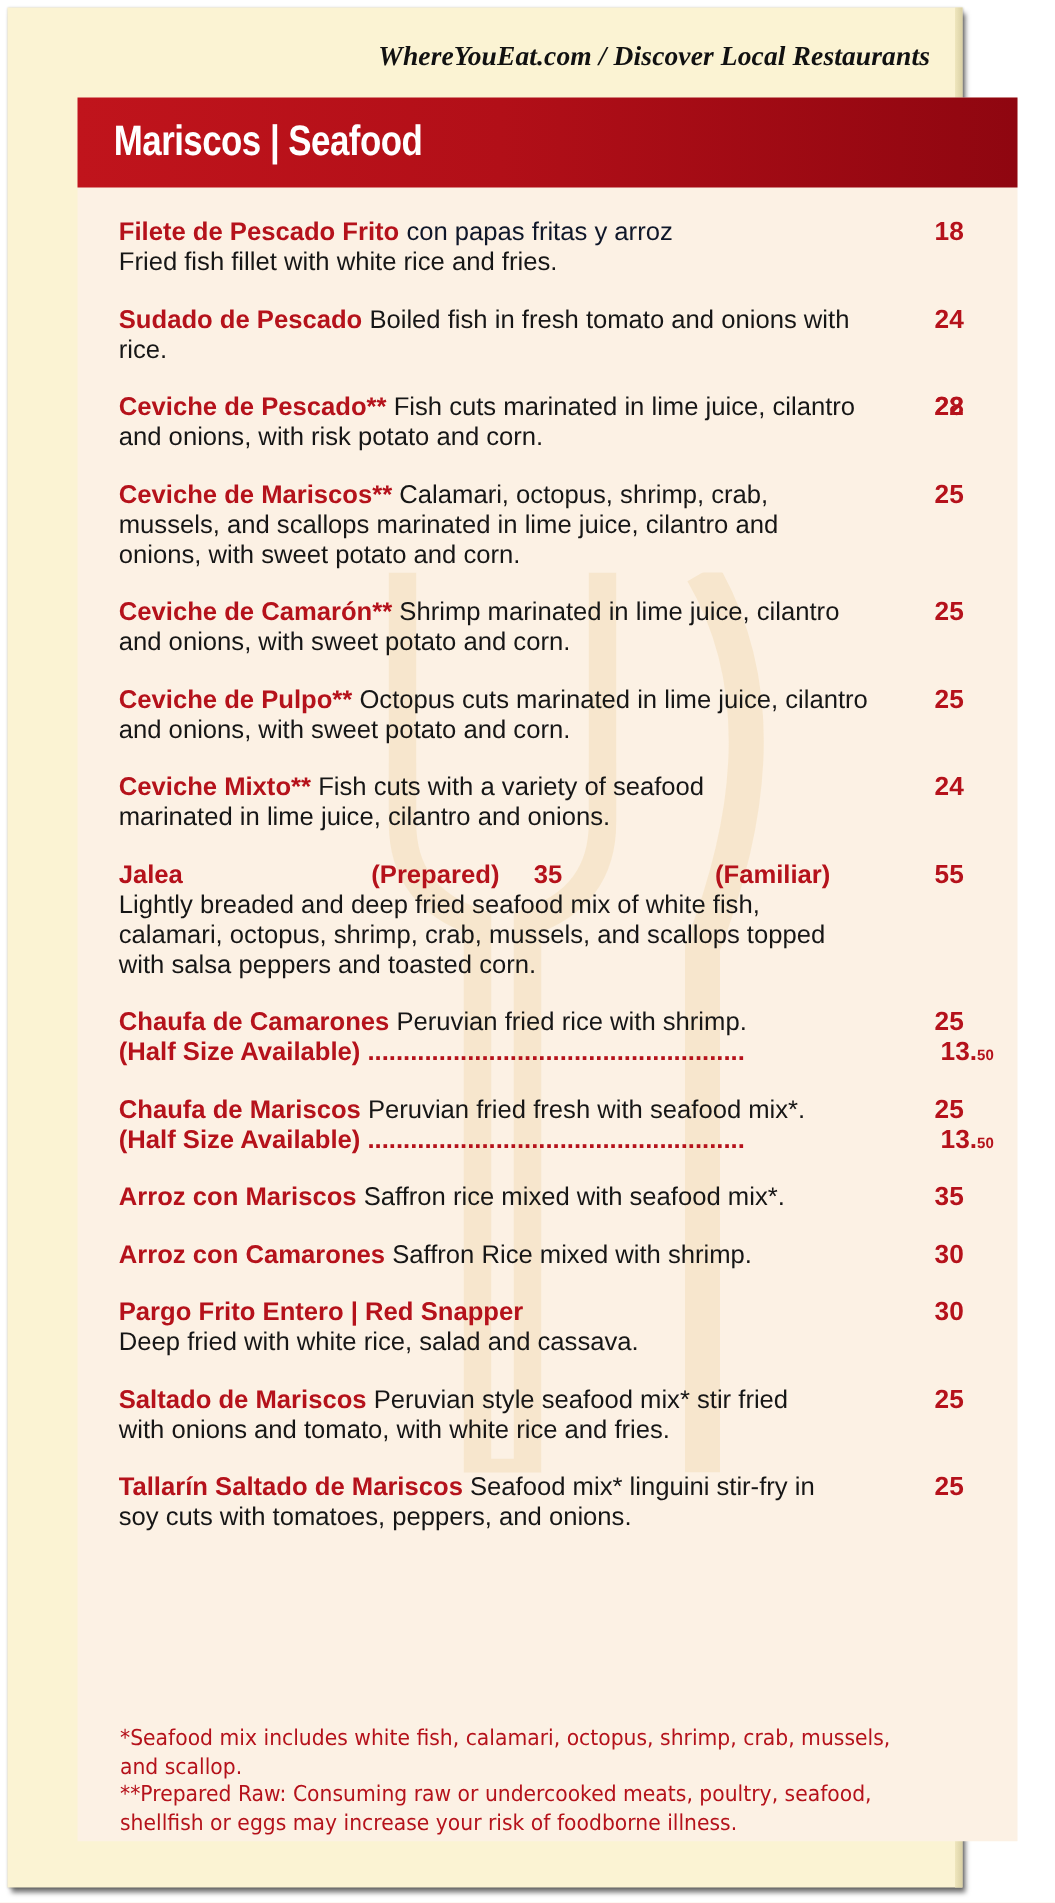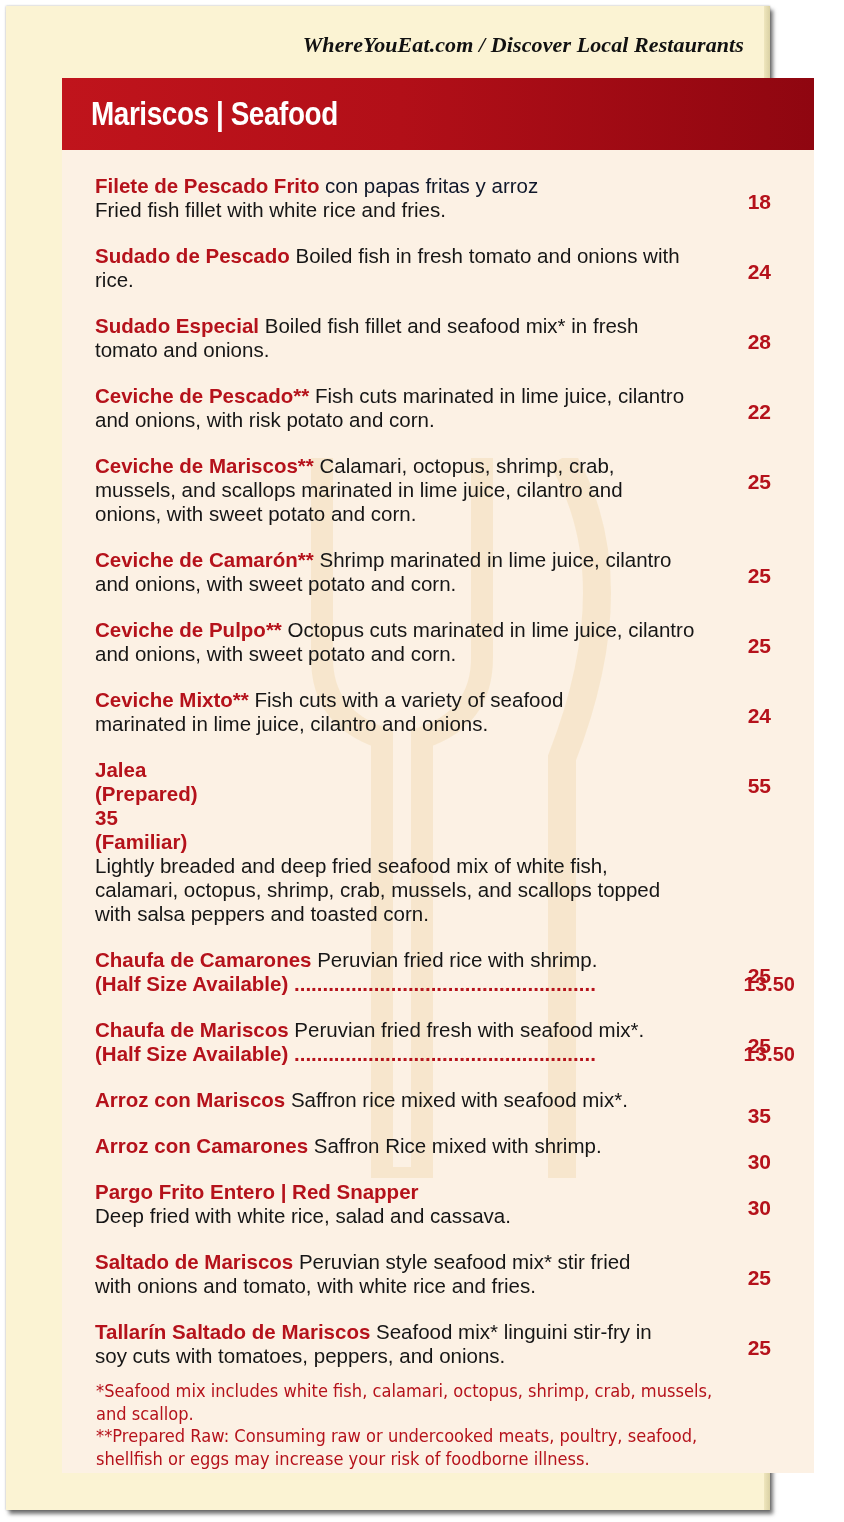--- a/index.html
+++ b/index.html
@@ -35,26 +35,25 @@
     font-size: 34px; color: #ffffff; transform: scaleX(0.82); transform-origin: left center;
     letter-spacing: -0.5px; white-space: nowrap;
   }
   .items { position: absolute; left: 33px; top: 96px; width: 700px; }
   .item { position: relative; margin-bottom: 22px; font-size: 20.5px; line-height: 24px; color: #161616; }
   .item .text { width: 600px; }
   .item .name { color: #b5121b; font-weight: bold; }
   .item .name-extra { color: #0f172a; }
   .item .price {
     position: absolute; right: 24px; top: 0; color: #b5121b; font-weight: bold; font-size: 21px;
-    margin-top: 16px;
   }
   .item .half-line { color: #b5121b; font-weight: bold; margin-top: 42px; }
   .item .price2 { position: absolute; right: 0px; top: 24px; color: #b5121b; font-weight: bold; font-size: 21px; text-align: right; }
-  .item .price2 small { font-size: 20px; margin-top: 39px; }
-  .jalea-row { display: flex; color: #b5121b; font-weight: bold; flex-direction: column; }
+  .item .price2 small { font-size: 12px; margin-top: 39px; }
+  .jalea-row { display: flex; color: #b5121b; font-weight: bold; }
   .jalea-row .j-name { width: 202px; }
   .jalea-row .j-pers { width: 130px; }
   .jalea-row .j-pers-price { width: 145px; }
   .footnotes {
     position: absolute; left: 34px; top: 1302px; width: 700px;
     color: #b5121b; font-family: "DejaVu Sans", sans-serif; font-size: 17.5px; line-height: 22.5px;
     transform: scaleX(0.93); transform-origin: left top;
   }
   .watermark {
     position: absolute; left: 200px; top: 380px; width: 380px; height: 720px; opacity: 0.12;
@@ -83,21 +82,20 @@
         <div class="text"><span class="name">Filete de Pescado Frito</span><span class="name-extra"> con papas fritas y arroz</span><br><span>Fried fish fillet with white rice and fries.</span></div>
         <div class="price">18</div>
       </div>
 
       <div class="item">
         <div class="text"><span class="name">Sudado de Pescado</span><span> Boiled fish in fresh tomato and onions with rice.</span></div>
         <div class="price">24</div>
       </div>
 
       <div class="item">
-        <div class="text"><span class="name">Sudado Especial</span><span>  Boiled fish fillet and seafood mix* in fresh tomato and onions.</span></div>
         <div class="price">28</div>
       </div>
 
       <div class="item">
         <div class="text"><span class="name">Ceviche de Pescado**</span><span> Fish cuts marinated in lime juice, cilantro and onions, with risk potato and corn.</span></div>
         <div class="price">22</div>
       </div>
 
       <div class="item">
         <div class="text" style="width:560px"><span class="name">Ceviche de Mariscos**</span><span> Calamari, octopus, shrimp, crab, mussels, and scallops  marinated in lime juice, cilantro and onions, with sweet potato and corn.</span></div>

